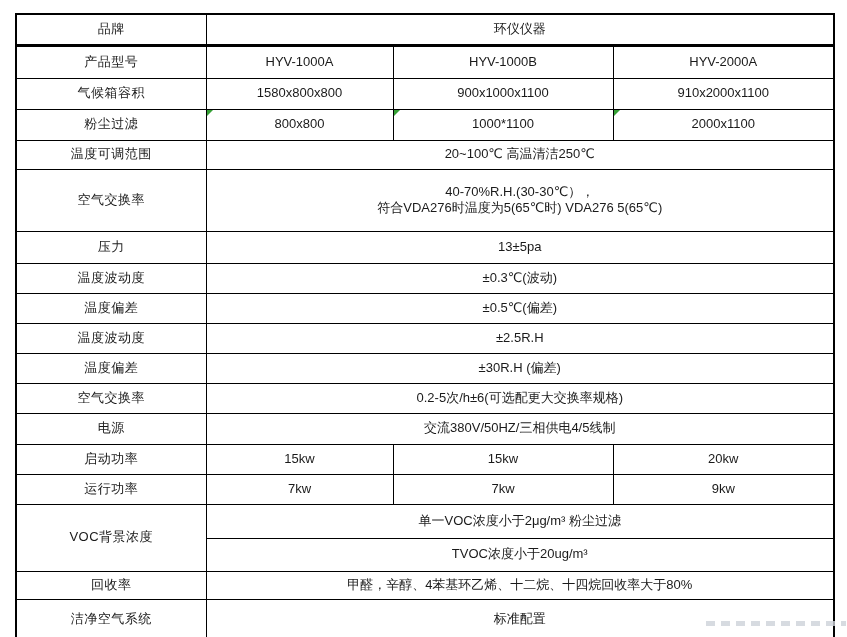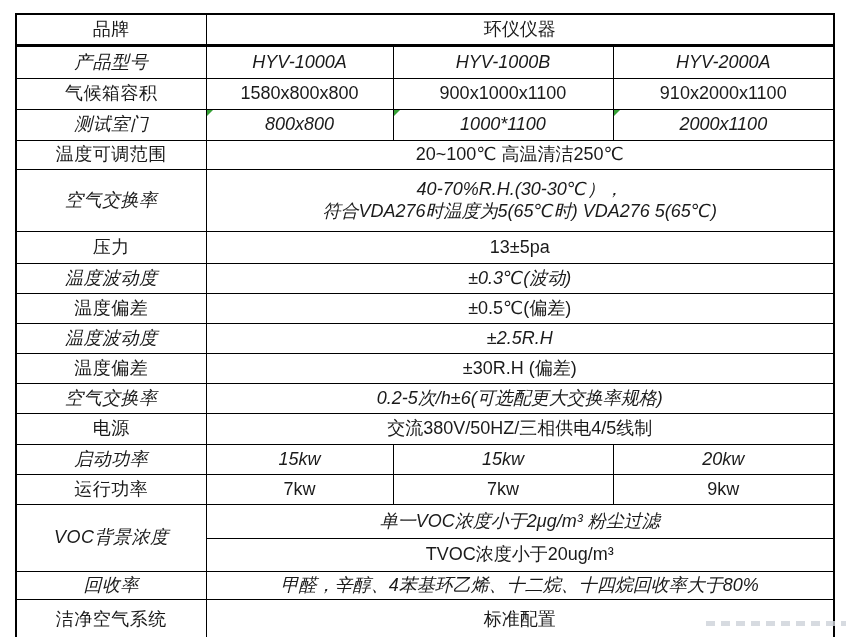--- a/index.html
+++ b/index.html
@@ -10,26 +10,26 @@
     color:#1a1a1a;
   }
   .table-wrap{position:absolute;left:15px;top:13px;width:818px;}
   table.spec{
     border-collapse:collapse;table-layout:fixed;width:818px;
     border:2px solid #000;
   }
   table.spec td{
     border:1px solid #000;
     text-align:center;vertical-align:middle;
-    font-size:18px;line-height:1.25;
+    font-size:13px;line-height:1.25;
     padding:0 4px;overflow:hidden;white-space:nowrap;
     background:#ffffff;position:relative;
   }
   tr.brand td{border-bottom:3px solid #000;}
-  td.shade{background:#d9d9d9;font-style:italic;}
+  td.shade{background:#d9d9d9;}
   td.lbl{letter-spacing:0.5px;}
   .flag{
     position:absolute;top:0;left:0;width:0;height:0;
     border-top:6px solid #35a035;border-right:6px solid transparent;
   }
   .two-line div{white-space:nowrap;}
   .watermark{
     position:absolute;left:706px;top:621px;width:140px;height:5px;
     background:repeating-linear-gradient(90deg,#cdd2d9 0 9px,transparent 9px 15px);
     opacity:.8;pointer-events:none;
@@ -61,21 +61,21 @@
     </tr>
 
     <tr style="height:31px">
       <td class="lbl">气候箱容积</td>
       <td>1580x800x800</td>
       <td>900x1000x1100</td>
       <td>910x2000x1100</td>
     </tr>
 
     <tr style="height:31px">
-      <td class="lbl shade">测试室门</td>
+      <td class="lbl shade">粉尘过滤</td>
       <td class="shade"><span class="flag"></span><span>800x800</span></td>
       <td class="shade"><span class="flag"></span><span>1000*1100</span></td>
       <td class="shade"><span class="flag"></span><span>2000x1100</span></td>
     </tr>
 
     <tr style="height:29px">
       <td class="lbl">温度可调范围</td>
       <td colspan="3">20~100℃ 高温清洁250℃</td>
     </tr>
 

